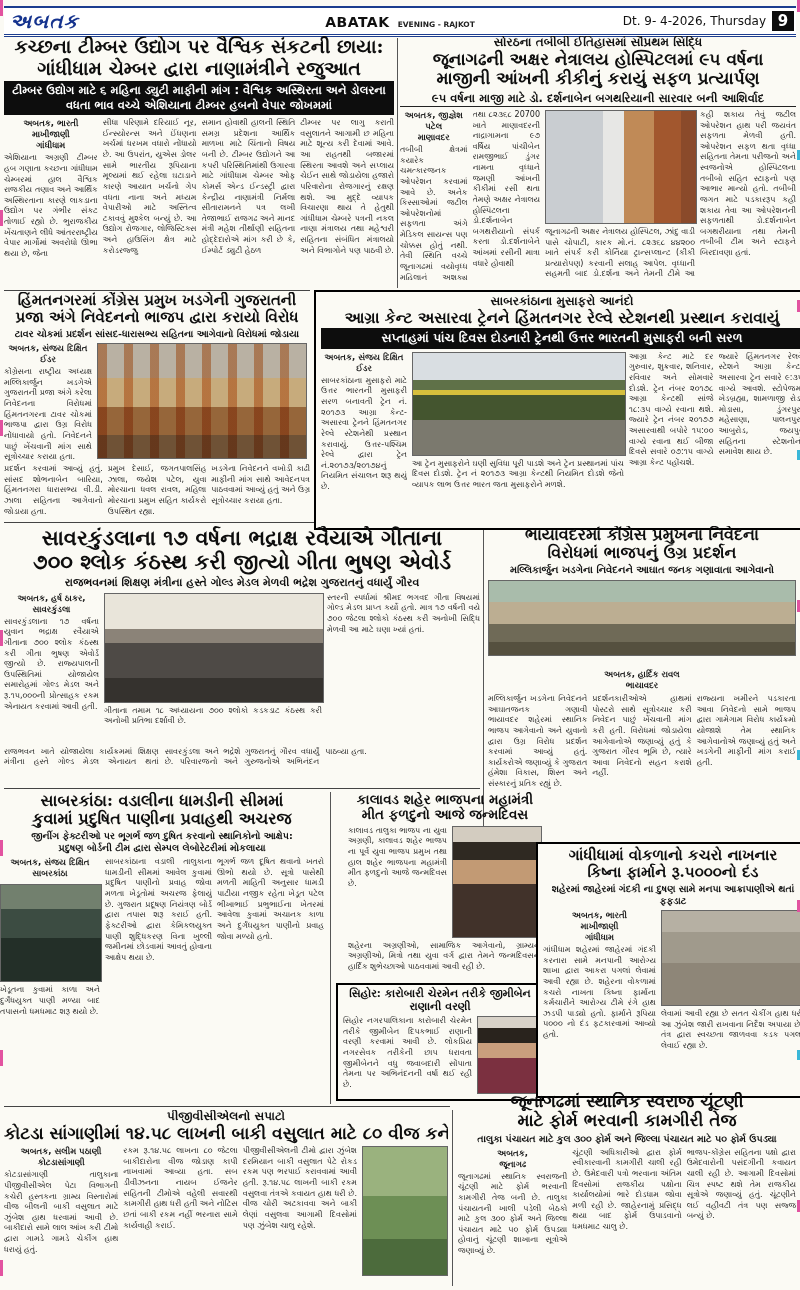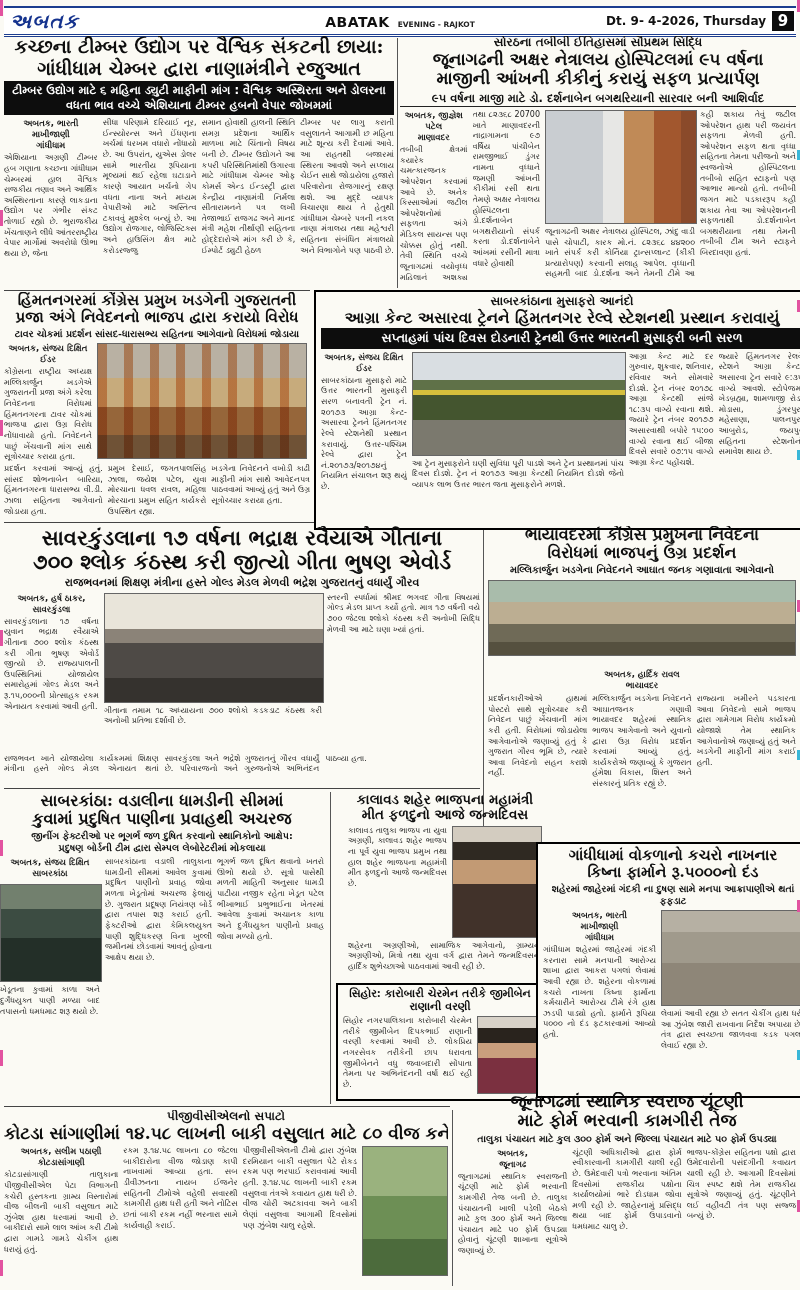--- a/index.html
+++ b/index.html
@@ -8,21 +8,21 @@
   .edge{position:absolute;top:0;height:100%;width:3px;z-index:9;}
   .edge-l{left:0;background:repeating-linear-gradient(180deg,#e253a0 0 16px,rgba(0,0,0,0) 16px 210px);}
   .edge-r{right:0;background:repeating-linear-gradient(180deg,#e253a0 0 12px,rgba(0,0,0,0) 12px 150px,#39b7d8 150px 160px,rgba(0,0,0,0) 160px 300px);}
   .header{position:absolute;left:4px;right:4px;top:6px;height:26px;display:flex;align-items:center;
           border-top:2px solid #1c3d8f;border-bottom:3px double #1c3d8f;background:#fff;}
   .logo{font-size:20px;font-weight:bold;color:#15338e;font-style:italic;padding:0 6px;letter-spacing:1px;text-align:center;}
   .masthead{position:absolute;left:0;right:0;text-align:center;pointer-events:none;}
   .mh{font-weight:bold;font-size:14px;letter-spacing:.5px;color:#101010;}
   .mhsub{font-weight:bold;font-size:7.5px;color:#222;margin-left:3px;}
   .hright{margin-left:auto;display:flex;align-items:center;gap:6px;padding-right:2px;}
-  .date{font-size:12px;font-weight:bold;color:#111;}
+  .date{font-size:12px;font-weight:normal;color:#111;}
   .pageno{display:inline-block;width:22px;height:20px;background:#0c0c0c;color:#fff;font-weight:bold;
           font-size:15px;text-align:center;line-height:20px;}
   .art{position:absolute;overflow:hidden;}
   .hl{margin:0 0 2px 0;font-weight:bold;text-align:center;white-space:pre-line;line-height:1.14;color:#0d0d0d;
       font-family:"DejaVu Serif","DejaVu Sans",serif;}
   .kick{font-weight:bold;text-align:center;font-size:12px;line-height:1.15;color:#111;}
   .bar{background:#0d0d0d;color:#fff;font-weight:bold;text-align:center;padding:2px 0;line-height:1.3;}
   .sub{font-weight:bold;text-align:center;line-height:1.25;white-space:pre-line;color:#101010;}
   .byline{font-weight:bold;text-align:center;font-size:8.5px;line-height:1.3;white-space:pre-line;margin-bottom:2px;}
   .cols{display:flex;gap:5px;margin-top:3px;}
@@ -118,21 +118,21 @@
     <div class="sub" style="font-size:9.5px">ટાવર ચોકમાં પ્રદર્શન સાંસદ-ધારાસભ્ય સહિતના આગેવાનો વિરોધમાં જોડાયા</div>
     <div class="cols" style="height:118px">
       <div class="col" style="flex:none;width:88px">
         <div class="byline">અબતક, સંજય દિક્ષિત
 ઈડર</div>
         <div class="bt">કોંગ્રેસના રાષ્ટ્રીય અધ્યક્ષ મલ્લિકાર્જુન ખડગેએ ગુજરાતની પ્રજા અંગે કરેલા નિવેદનના વિરોધમાં હિંમતનગરના ટાવર ચોકમાં ભાજપા દ્વારા ઉગ્ર વિરોધ નોંધાવાયો હતો. નિવેદનને પાછું ખેંચવાની માંગ સાથે સૂત્રોચ્ચાર કરાયા હતા.</div>
       </div>
       <div class="photo ph-crowd1" style="width:208px;height:114px"></div>
     </div>
     <div class="cols" style="height:54px">
-      <div class="col bt">પ્રદર્શન કરવામાં આવ્યું હતું. સાંસદ શોભનાબેન બારિયા, હિંમતનગરના ધારાસભ્ય વી.ડી. ઝાલા સહિતના આગેવાનો જોડાયા હતા.</div>
+      <div class="col bt">પ્રદર્શન કરવામાં આવ્યું હતું. સાંસદ શોભનાબેન બારિયા, હિંમતનગરા ધારાસભ્ય વી.ડી. ઝાલા સહિતના આગેવાનો જોડાયા હતા.</div>
       <div class="col bt">પ્રમુખ દેસાઈ, જગતપાલસિંહ ઝાલા, જયેશ પટેલ, યુવા મોરચાના ધવલ રાવલ, મહિલા મોરચાના પ્રમુખ સહિત કાર્યકરો ઉપસ્થિત રહ્યા.</div>
       <div class="col bt">ખડગેના નિવેદનને વખોડી કાઢી માફીની માંગ સાથે આવેદનપત્ર પાઠવવામાં આવ્યું હતું અને ઉગ્ર સૂત્રોચ્ચાર કરાયા હતા.</div>
     </div>
   </section>
 
   <section class="art boxed" style="left:314px;top:290px;width:482px;height:230px">
     <div class="kick">સાબરકાંઠાના મુસાફરો આનંદો</div>
     <h2 class="hl" style="font-size:15.5px;white-space:nowrap">આગ્રા કેન્ટ અસારવા ટ્રેનને હિંમતનગર રેલ્વે સ્ટેશનથી પ્રસ્થાન કરાવાયું</h2>
     <div class="bar" style="font-size:12.5px">સપ્તાહમાં પાંચ દિવસ દોડનારી ટ્રેનથી ઉત્તર ભારતની મુસાફરી બની સરળ</div>
     <div class="cols" style="height:158px">
@@ -160,33 +160,33 @@
         <div class="byline">અબતક, હર્ષ ઠાકર,
 સાવરકુંડલા</div>
         <div class="bt">સાવરકુંડલાના ૧૭ વર્ષના યુવાન ભદ્રાક્ષ રવૈયાએ ગીતાના ૭૦૦ શ્લોક કંઠસ્થ કરી ગીતા ભુષણ એવોર્ડ જીત્યો છે. રાજ્યપાલની ઉપસ્થિતિમાં યોજાયેલ સમારોહમાં ગોલ્ડ મેડલ અને રૂ.૧૫,૦૦૦ની પ્રોત્સાહક રકમ એનાયત કરવામાં આવી હતી.</div>
       </div>
       <div class="stack" style="width:218px">
         <div class="photo ph-stage" style="width:218px;height:108px"></div>
         <div class="bt">ગીતાના તમામ ૧૮ અધ્યાયના ૭૦૦ શ્લોકો કડકડાટ કંઠસ્થ કરી અનોખી પ્રતિભા દર્શાવી છે.</div>
       </div>
       <div class="col bt">સ્તરની સ્પર્ધામાં શ્રીમદ ભગવદ ગીતા વિષયમાં ગોલ્ડ મેડલ પ્રાપ્ત કર્યો હતો. માત્ર ૧૭ વર્ષની વયે ૭૦૦ જેટલા શ્લોકો કંઠસ્થ કરી અનોખી સિદ્ધિ મેળવી આ માટે ઘણા ખ્યાં હતાં.</div>
     </div>
-    <div class="bt" style="margin-top:9px;column-count:3;column-gap:6px;height:46px">રાજભવન ખાતે યોજાયેલા કાર્યક્રમમાં શિક્ષણ મંત્રીના હસ્તે ગોલ્ડ મેડલ એનાયત થતાં સાવરકુંડલા અને ભદ્રેશે ગુજરાતનું ગૌરવ વધાર્યું છે. પરિવારજનો અને ગુરુજનોએ અભિનંદન પાઠવ્યા હતા.</div>
+    <div class="bt" style="margin-top:2px;column-count:3;column-gap:6px;height:46px">રાજભવન ખાતે યોજાયેલા કાર્યક્રમમાં શિક્ષણ મંત્રીના હસ્તે ગોલ્ડ મેડલ એનાયત થતાં સાવરકુંડલા અને ભદ્રેશે ગુજરાતનું ગૌરવ વધાર્યું છે. પરિવારજનો અને ગુરુજનોએ અભિનંદન પાઠવ્યા હતા.</div>
   </section>
 
   <section class="art" style="left:488px;top:526px;width:308px;height:312px">
     <h2 class="hl" style="font-size:16px">ભાયાવદરમાં કોંગ્રેસ પ્રમુખના નિવેદના
 વિરોધમાં ભાજપનું ઉગ્ર પ્રદર્શન</h2>
     <div class="sub" style="font-size:10px">મલ્લિકાર્જુન ખડગેના નિવેદનને આઘાત જનક ગણાવાતા આગેવાનો</div>
     <div class="photo ph-crowd2" style="width:100%;height:76px;margin-top:3px;box-sizing:border-box"></div>
     <div class="byline" style="margin-top:13px">અબતક, હાર્દિક રાવલ
 ભાયાવદર</div>
     <div class="cols" style="height:128px">
+      <div class="col bt">મલ્લિકાર્જુન ખડગેના નિવેદનને આઘાતજનક ગણાવી ભાયાવદર શહેરમાં સ્થાનિક ભાજપ આગેવાનો અને યુવાનો દ્વારા ઉગ્ર વિરોધ પ્રદર્શન કરવામાં આવ્યું હતું. કાર્યકરોએ જણાવ્યું કે ગુજરાત હંમેશા વિકાસ, શિસ્ત અને સંસ્કારનું પ્રતિક રહ્યું છે.</div>
       <div class="col bt">પ્રદર્શનકારીઓએ હાથમાં પોસ્ટરો સાથે સૂત્રોચ્ચાર કરી નિવેદન પાછું ખેંચવાની માંગ કરી હતી. વિરોધમાં જોડાયેલા આગેવાનોએ જણાવ્યું હતું કે ગુજરાત ગૌરવ ભૂમિ છે, ત્યારે આવા નિવેદનો સહન કરાશે નહીં.</div>
-      <div class="col bt">મલ્લિકાર્જુન ખડગેના નિવેદનને આઘાતજનક ગણાવી ભાયાવદર શહેરમાં સ્થાનિક ભાજપ આગેવાનો અને યુવાનો દ્વારા ઉગ્ર વિરોધ પ્રદર્શન કરવામાં આવ્યું હતું. કાર્યકરોએ જણાવ્યું કે ગુજરાત હંમેશા વિકાસ, શિસ્ત અને સંસ્કારનું પ્રતિક રહ્યું છે.</div>
       <div class="col bt">રાજ્યના ખમીરને પડકારતા આવા નિવેદનો સામે ભાજપ દ્વારા ગામેગામ વિરોધ કાર્યક્રમો યોજાશે તેમ સ્થાનિક આગેવાનોએ જણાવ્યું હતું અને ખડગેની માફીની માંગ કરાઈ હતી.</div>
     </div>
   </section>
 
   <section class="art" style="left:0;top:792px;width:324px;height:312px">
     <h2 class="hl" style="font-size:16px">સાબરકાંઠા: વડાલીના ધામડીની સીમમાં
 કુવામાં પ્રદુષિત પાણીના પ્રવાહથી અચરજ</h2>
     <div class="sub" style="font-size:9.5px">જીનીંગ ફેક્ટરીઓ પર ભૂગર્ભ જળ દુષિત કરવાનો સ્થાનિકોનો આક્ષેપ:
 પ્રદુષણ બોર્ડની ટીમ દ્વારા સેમ્પલ લેબોરેટરીમાં મોકલાયા</div>
     <div class="cols" style="height:228px">

